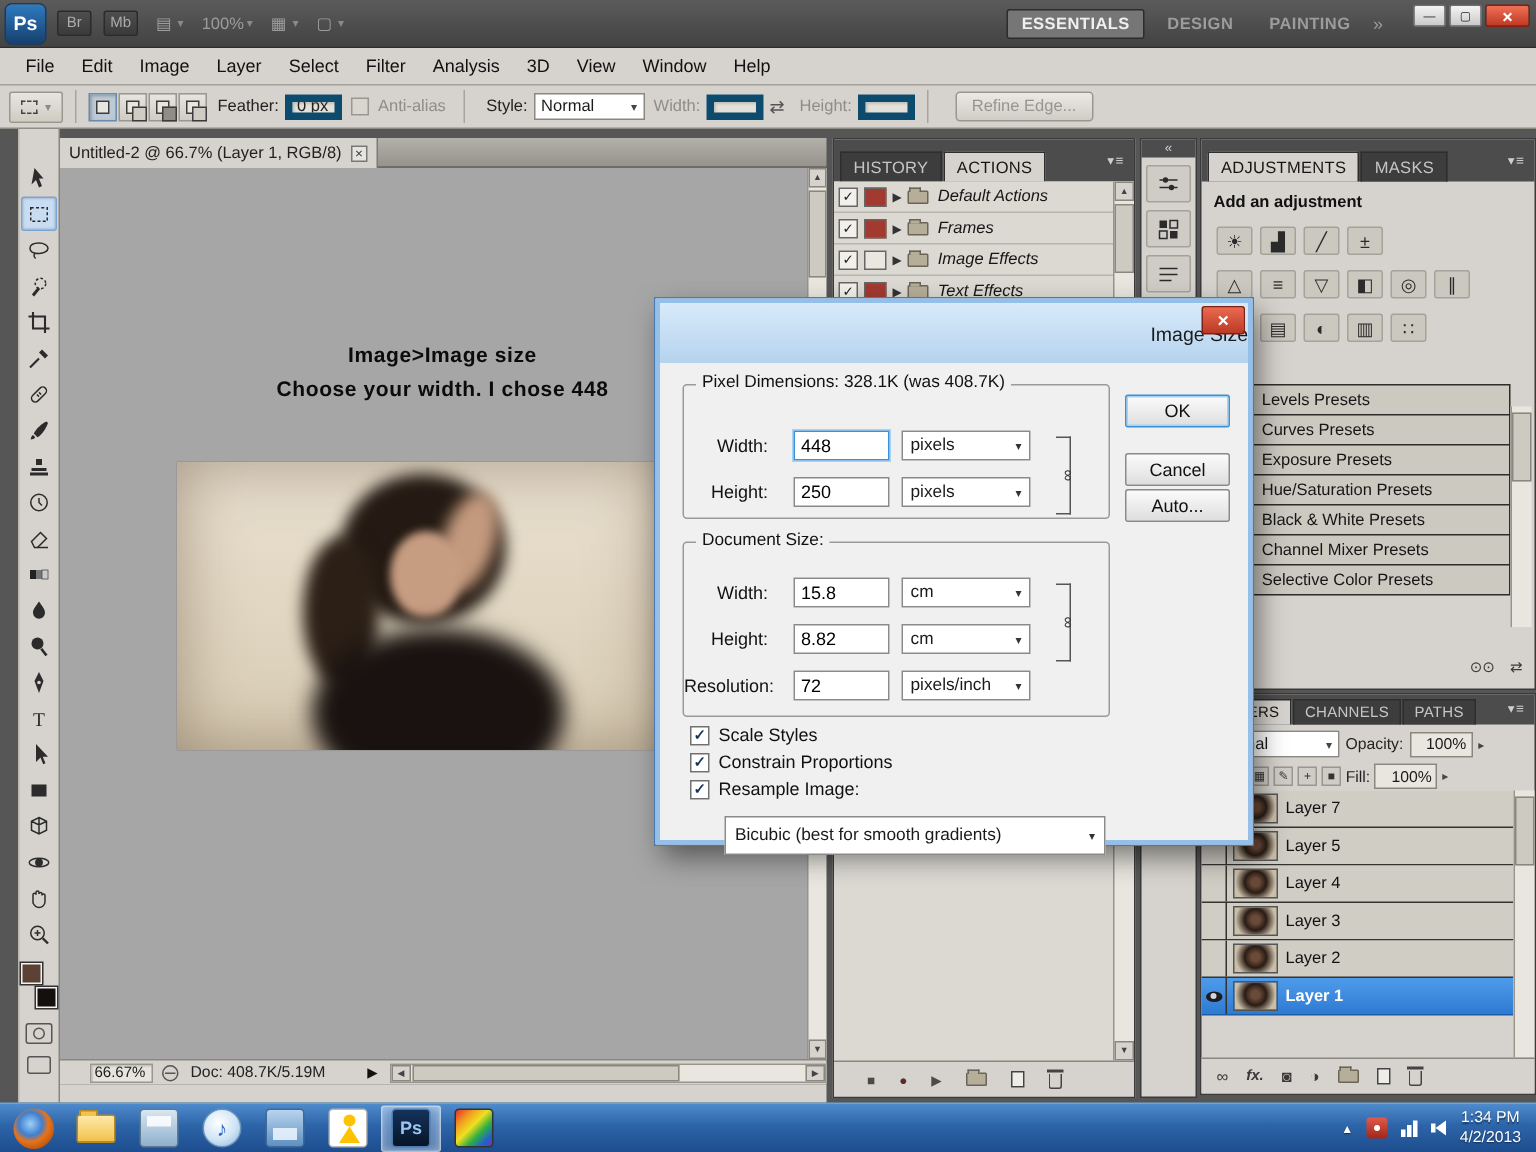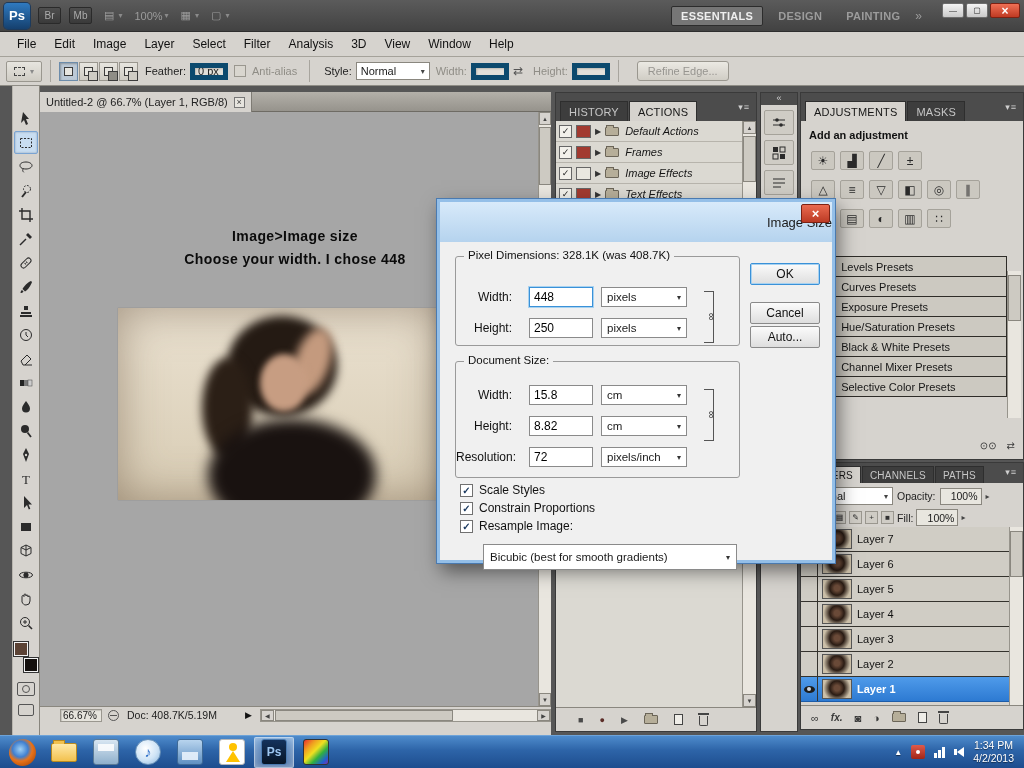--- a/index.html
+++ b/index.html
@@ -662,25 +662,20 @@
     </div>
     <div class="lrows">
       <div class="lyr">
           <span class="eyecell"></span>
           <span class="lthumb"></span>
           <span class="lname">Layer 7</span>
         </div>
       <div class="lyr">
           <span class="eyecell"></span>
           <span class="lthumb"></span>
-          <span class="lname">Layer 6</span>
-        </div>
-      <div class="lyr">
-          <span class="eyecell"></span>
-          <span class="lthumb"></span>
           <span class="lname">Layer 5</span>
         </div>
       <div class="lyr">
           <span class="eyecell"></span>
           <span class="lthumb"></span>
           <span class="lname">Layer 4</span>
         </div>
       <div class="lyr">
           <span class="eyecell"></span>
           <span class="lthumb"></span>

